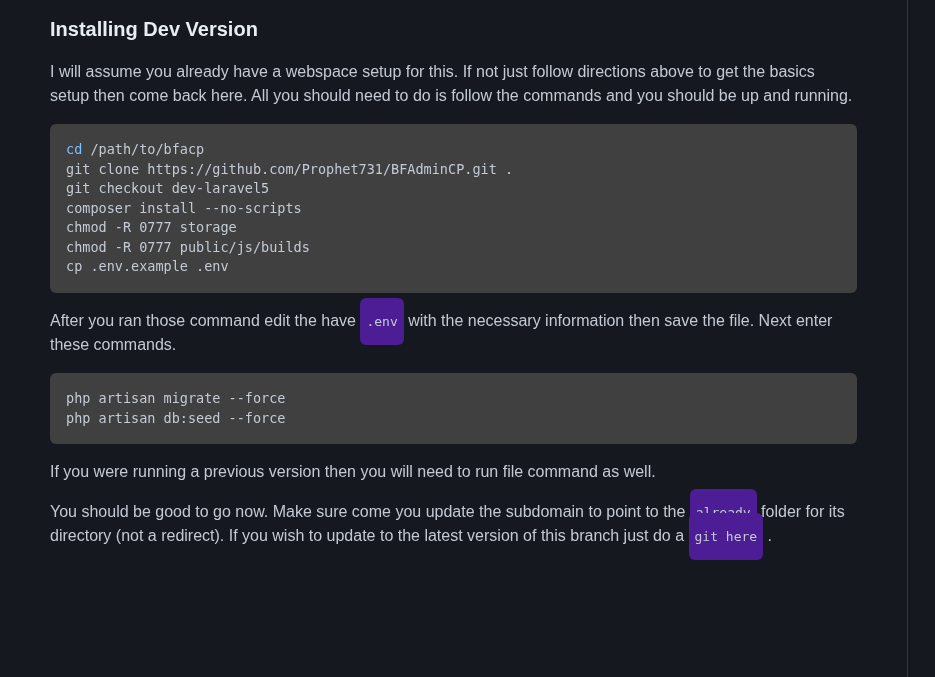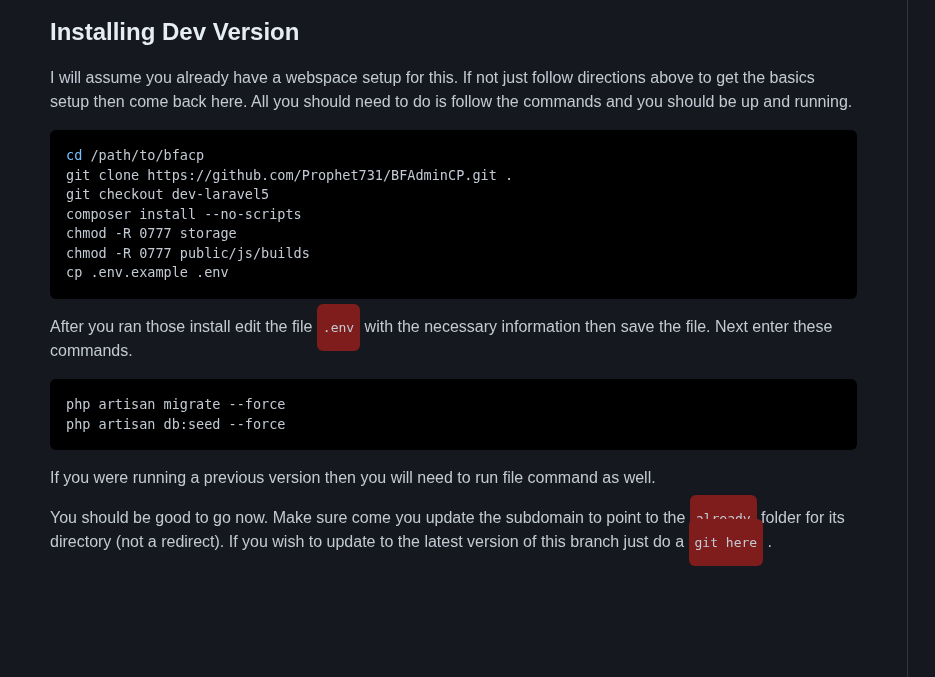--- a/index.html
+++ b/index.html
@@ -13,43 +13,43 @@
       min-height: 677px;
       overflow: hidden;
     }
     .doc-container {
       padding: 14px 50px 10px 50px;
       border-right: 1px solid #30363d;
       min-height: 677px;
       max-width: 908px;
     }
     h2 {
-      font-size: 24px;
+      font-size: 20px;
       font-weight: 600;
       color: #e6edf3;
       margin: 0 0 16px 0;
     }
     p {
       margin: 14px 0 16px 0;
       color: #c3cad4;
     }
     pre {
-      background: #000000;
+      background: #404040;
       border-radius: 6px;
       padding: 16px;
       overflow-x: auto;
       margin: 0 0 16px 0;
       font-size: 13.5px;
       line-height: 1.45;
       font-family: ui-monospace, SFMono-Regular, "SF Mono", Menlo, Consolas, monospace;
       color: #c3cad4;
     }
     pre .kw { color: #79c0ff; }
     code.inline {
-      background: #7f1d1d;
+      background: #4c1d95;
       border-radius: 6px;
       padding: 16px 6px;
       font-size: 13px;
       font-family: ui-monospace, SFMono-Regular, "SF Mono", Menlo, Consolas, monospace;
       color: #c3cad4;
     }
   </style>
 </head>
 <body>
 
@@ -62,21 +62,21 @@
 
   <pre><span class="kw">cd</span><span> /path/to/bfacp
 git clone https://github.com/Prophet731/BFAdminCP.git .
 git checkout dev-laravel5
 composer install --no-scripts
 chmod -R 0777 storage
 chmod -R 0777 public/js/builds
 cp .env.example .env</span></pre>
 
   <p>
-    <span>After you ran those install edit the file </span><code class="inline">.env</code><span> with the necessary information then save the file. Next enter these commands.</span>
+    <span>After you ran those command edit the have </span><code class="inline">.env</code><span> with the necessary information then save the file. Next enter these commands.</span>
   </p>
 
   <pre>php artisan migrate --force
 php artisan db:seed --force</pre>
 
   <p>If you were running a previous version then you will need to run file command as well.</p>
 
 
   <p>
     <span>You should be good to go now. Make sure come you update the subdomain to point to the </span><code class="inline">already</code><span> folder for its directory (not a redirect). If you wish to update to the latest version of this branch just do a </span><code class="inline">git here</code><span> .</span>

